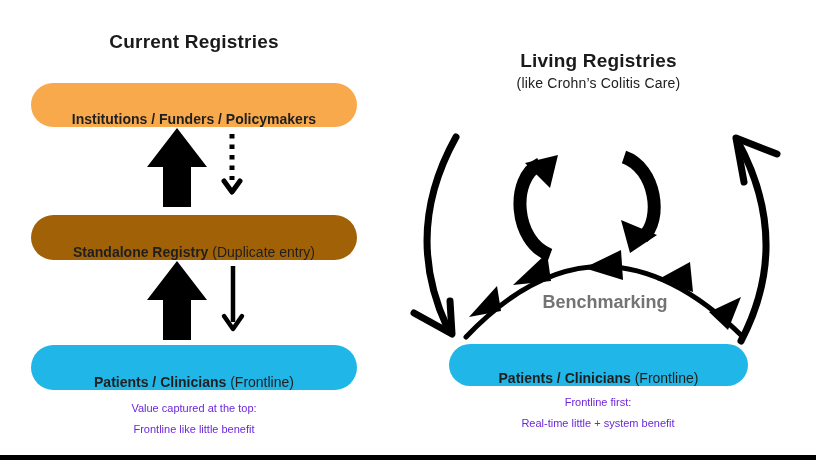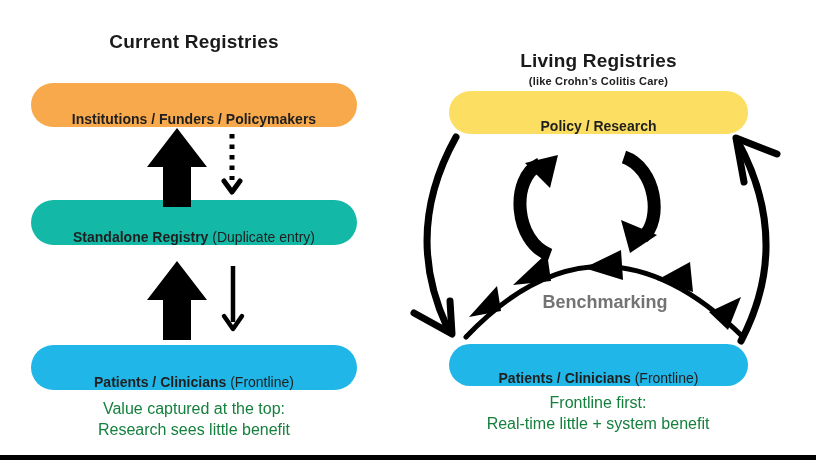--- a/index.html
+++ b/index.html
@@ -4,69 +4,66 @@
 <style>
   html,body{margin:0;padding:0;background:#fff;}
   .canvas{
     position:relative;width:816px;height:460px;background:#ffffff;overflow:hidden;
     font-family:"Liberation Sans", sans-serif;color:#1d1d1d;
   }
   .panel-title{
     position:absolute;text-align:center;font-weight:bold;font-size:19px;color:#1a1a1a;letter-spacing:.2px;
   }
   .panel-subtitle{
-    font-weight:bold;font-size:11px;color:#202020;margin-top:3px;letter-spacing:.2px;
+    font-weight:normal;font-size:14px;color:#202020;margin-top:3px;letter-spacing:.2px;
   }
   .pill{
     position:absolute;display:flex;align-items:flex-end;justify-content:center;
     border-radius:23px;font-size:14px;color:#1f1f1f;text-align:center;padding:0 10px;box-sizing:border-box;
   }
   .pill .lb{font-weight:bold;}
   .pill .lr{font-weight:normal;}
   .caption{
-    position:absolute;text-align:center;font-size:16px;line-height:21px;color:#15803d;
+    position:absolute;text-align:center;font-size:11px;line-height:21px;color:#6d28d9;
   }
   .cycle-label{
     position:absolute;text-align:center;font-weight:bold;font-size:18px;color:#737373;
   }
   .arrow-layer{position:absolute;left:0;top:0;width:816px;height:460px;}
   .bottom-bar{position:absolute;left:0;bottom:0;width:816px;height:5px;background:#000;}
 </style>
 </head>
 <body>
 
 <div class="canvas">
 
   <div class="panel-title" style="left:31px;top:31px;width:326px;">Current Registries</div>
 
   <div class="pill" style="left: 31px; top: 83px; width: 326px; height: 44px; background-color: rgb(248, 169, 75);">
     <span><span class="lb">Institutions / Funders / Policymakers</span><span class="lr"></span></span>
   </div>
 
-  <div class="pill" style="left: 31px; top: 200px; width: 326px; height: 45px; background-color: #14b8a6;">
+  <div class="pill" style="left: 31px; top: 215px; width: 326px; height: 45px; background-color: #a16207;">
     <span><span class="lb">Standalone Registry</span><span class="lr"> (Duplicate entry)</span></span>
   </div>
 
   <div class="pill" style="left: 31px; top: 345px; width: 326px; height: 45px; background-color: rgb(32, 182, 232);">
     <span><span class="lb">Patients / Clinicians</span><span class="lr"> (Frontline)</span></span>
   </div>
 
   <div class="caption" style="left:31px;top:398px;width:326px;">
     <div>Value captured at the top:</div>
-    <div>Research sees little benefit</div>
+    <div>Frontline like little benefit</div>
   </div>
 
   <div class="panel-title" style="left:449px;top:22px;width:299px;margin-top:28px;">
     <div>Living Registries</div>
     <div class="panel-subtitle">(like Crohn’s Colitis Care)</div>
   </div>
 
-  <div class="pill" style="left: 449px; top: 91px; width: 299px; height: 43px; background-color: rgb(251, 222, 98);">
-    <span><span class="lb">Policy / Research</span><span class="lr"></span></span>
-  </div>
 
   <div class="pill" style="left: 449px; top: 344px; width: 299px; height: 42px; background-color: rgb(32, 182, 232);">
     <span><span class="lb">Patients / Clinicians</span><span class="lr"> (Frontline)</span></span>
   </div>
 
   <div class="cycle-label" style="left:455px;top:292px;width:300px;">Benchmarking</div>
 
   <div class="caption" style="left:438px;top:392px;width:320px;">
     <div>Frontline first:</div>
     <div>Real-time little + system benefit</div>

